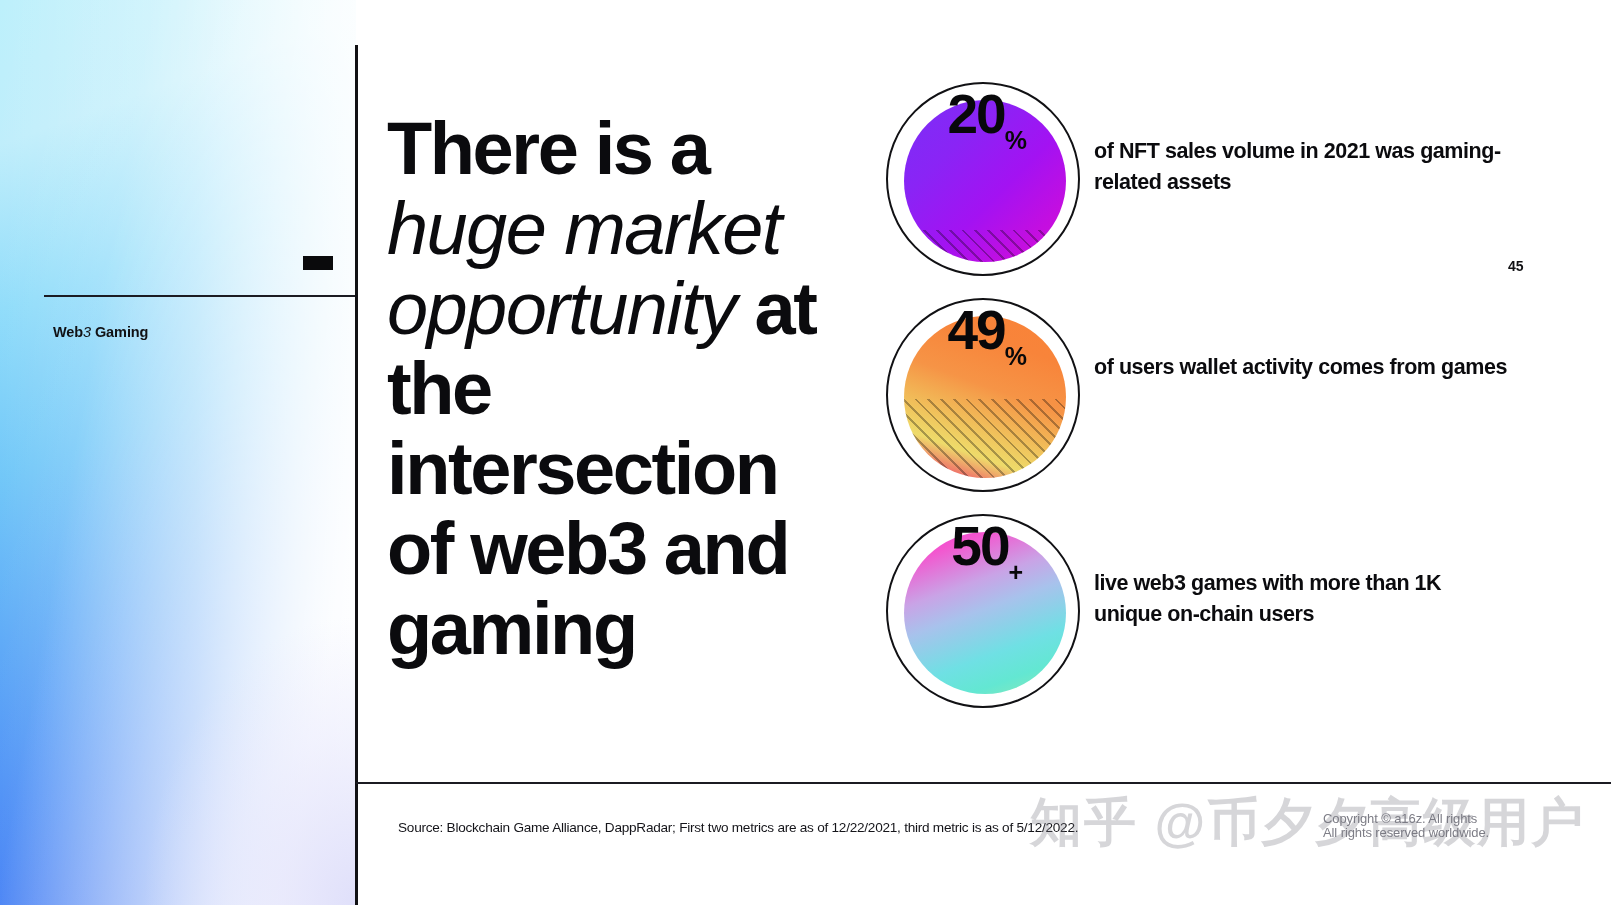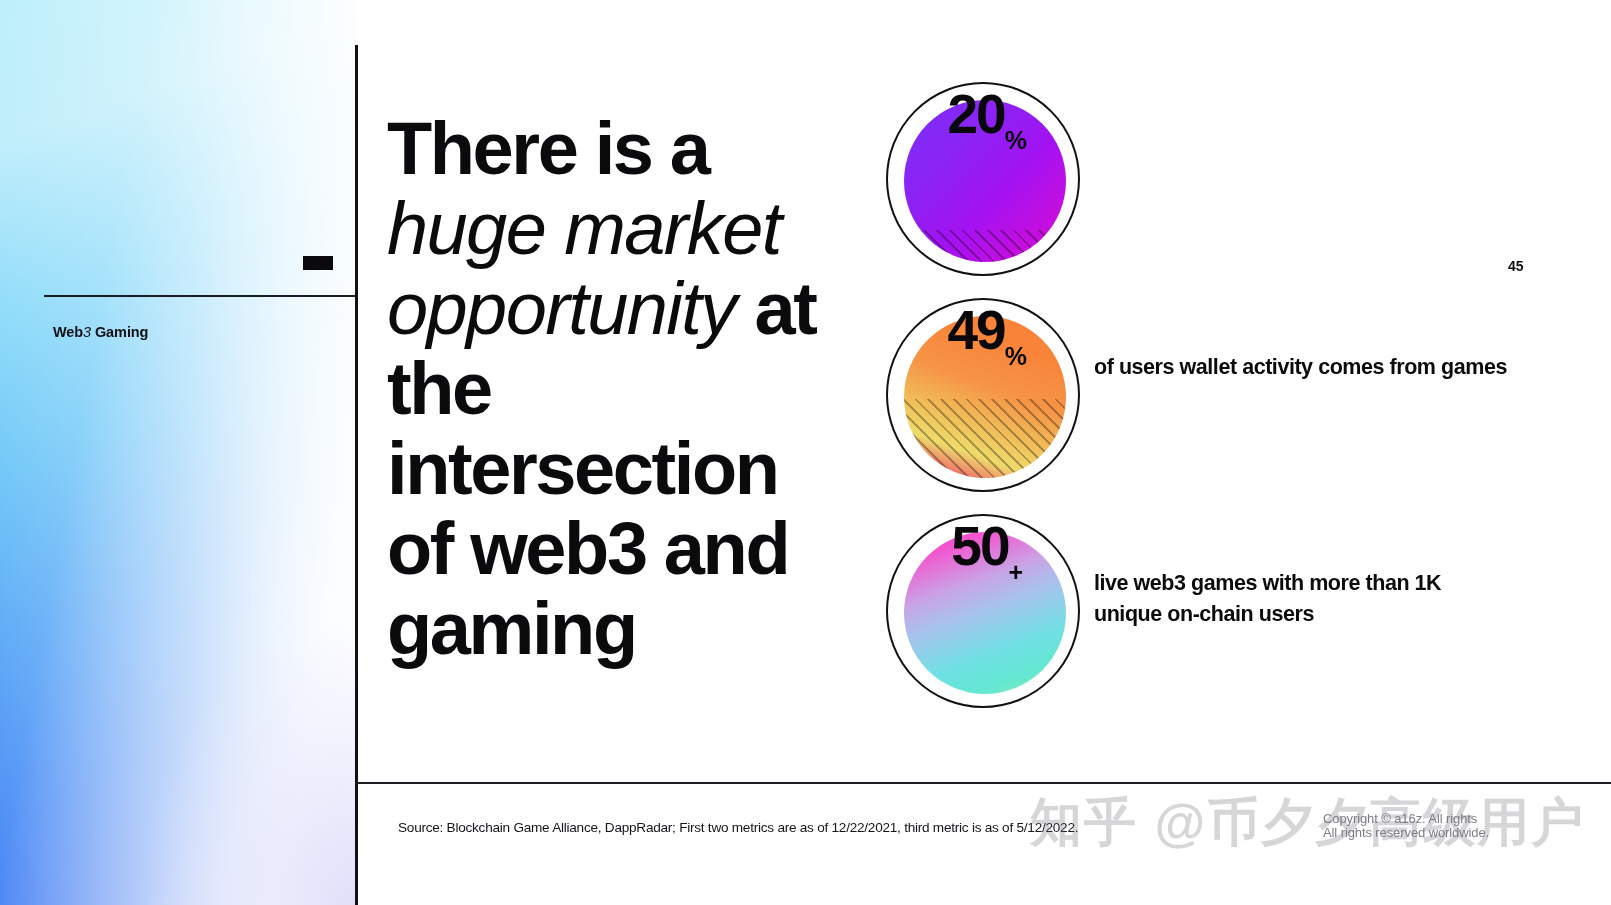--- a/index.html
+++ b/index.html
@@ -124,20 +124,21 @@
     <div class="stat-row">
       <div class="ring">
         <div class="disc" style="background: linear-gradient(135deg, rgb(123, 47, 247) 0%, rgb(138, 36, 245) 30%, rgb(163, 18, 242) 58%, rgb(196, 14, 224) 82%, rgb(207, 20, 214) 100%);">
           <div class="hatch" style="height: 20%;"></div>
         </div>
       </div>
       <div class="stat-num">
           <span>20</span>
           <span class="sup">%</span>
         </div>
+      <div class="stat-text">of NFT sales volume in 2021 was gaming-related assets</div>
     </div>
 
     <div class="stat-row">
       <div class="ring">
         <div class="disc" style="background: linear-gradient(200deg, rgb(249, 131, 56) 0%, rgb(248, 132, 58) 22%, rgb(246, 148, 70) 45%, rgb(240, 195, 92) 66%, rgb(238, 219, 106) 78%, rgb(239, 109, 106) 90%, rgb(236, 47, 110) 100%);">
           <div class="hatch" style="height: 49%;"></div>
         </div>
       </div>
       <div class="stat-num">
           <span>49</span>

